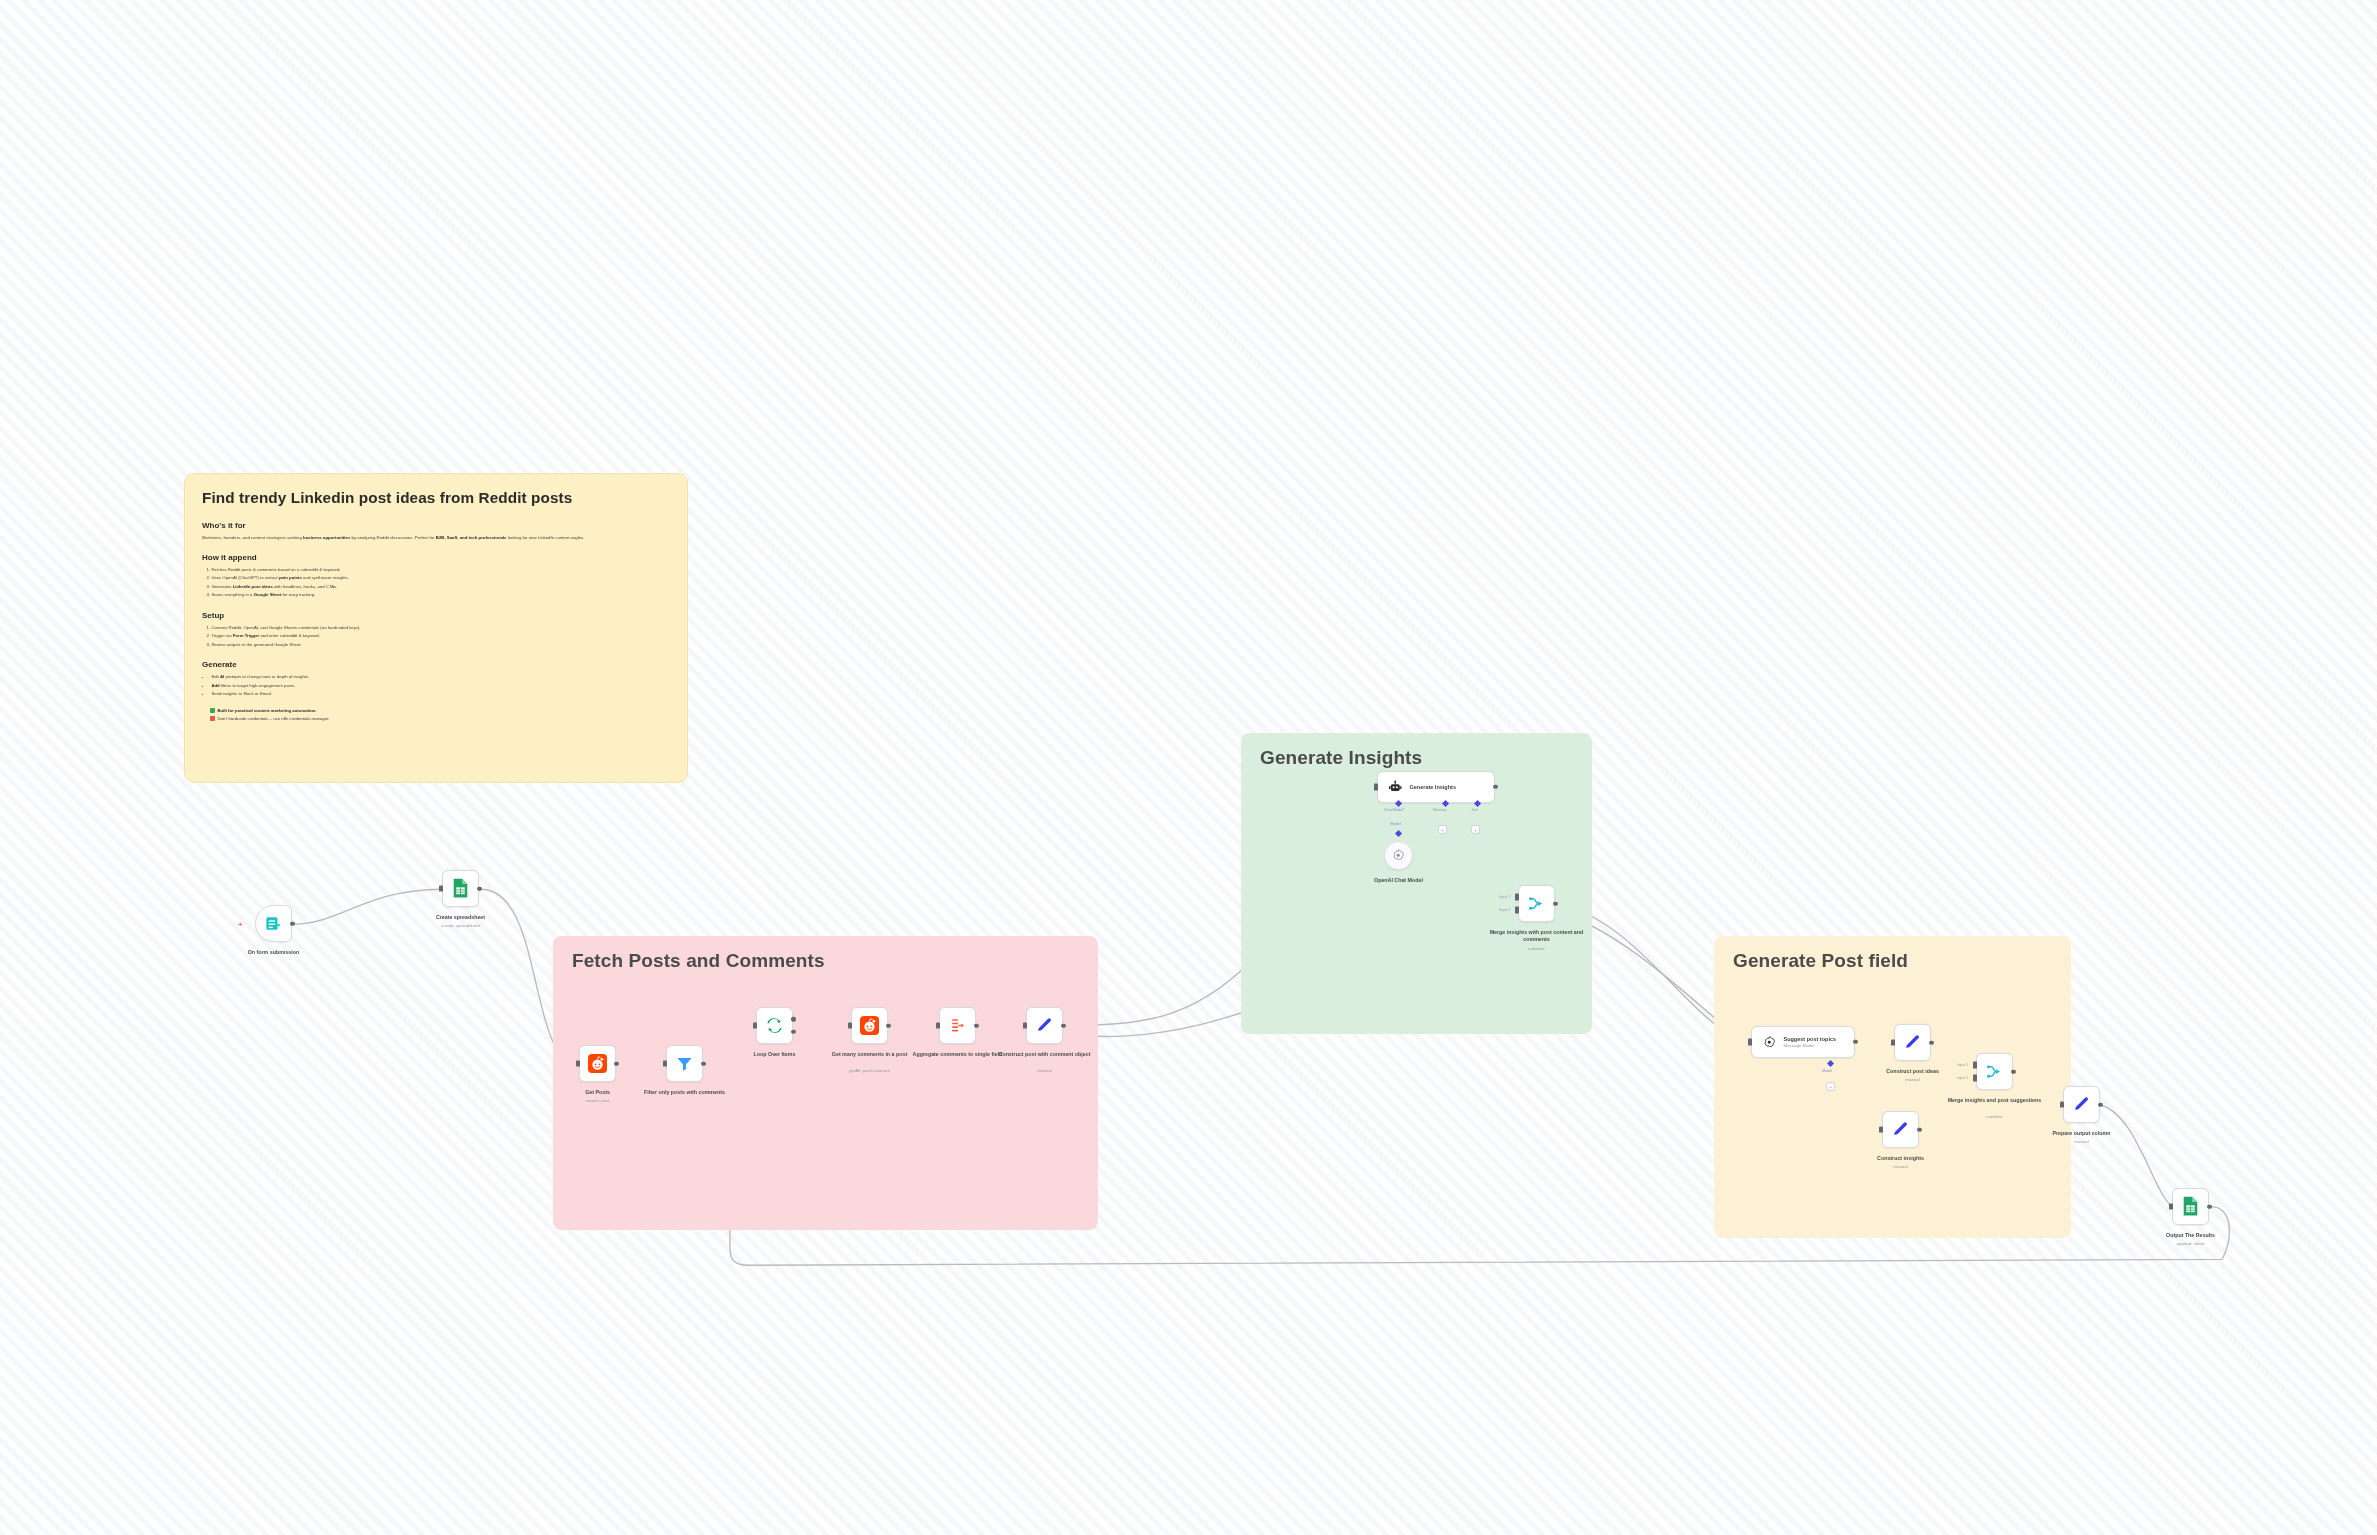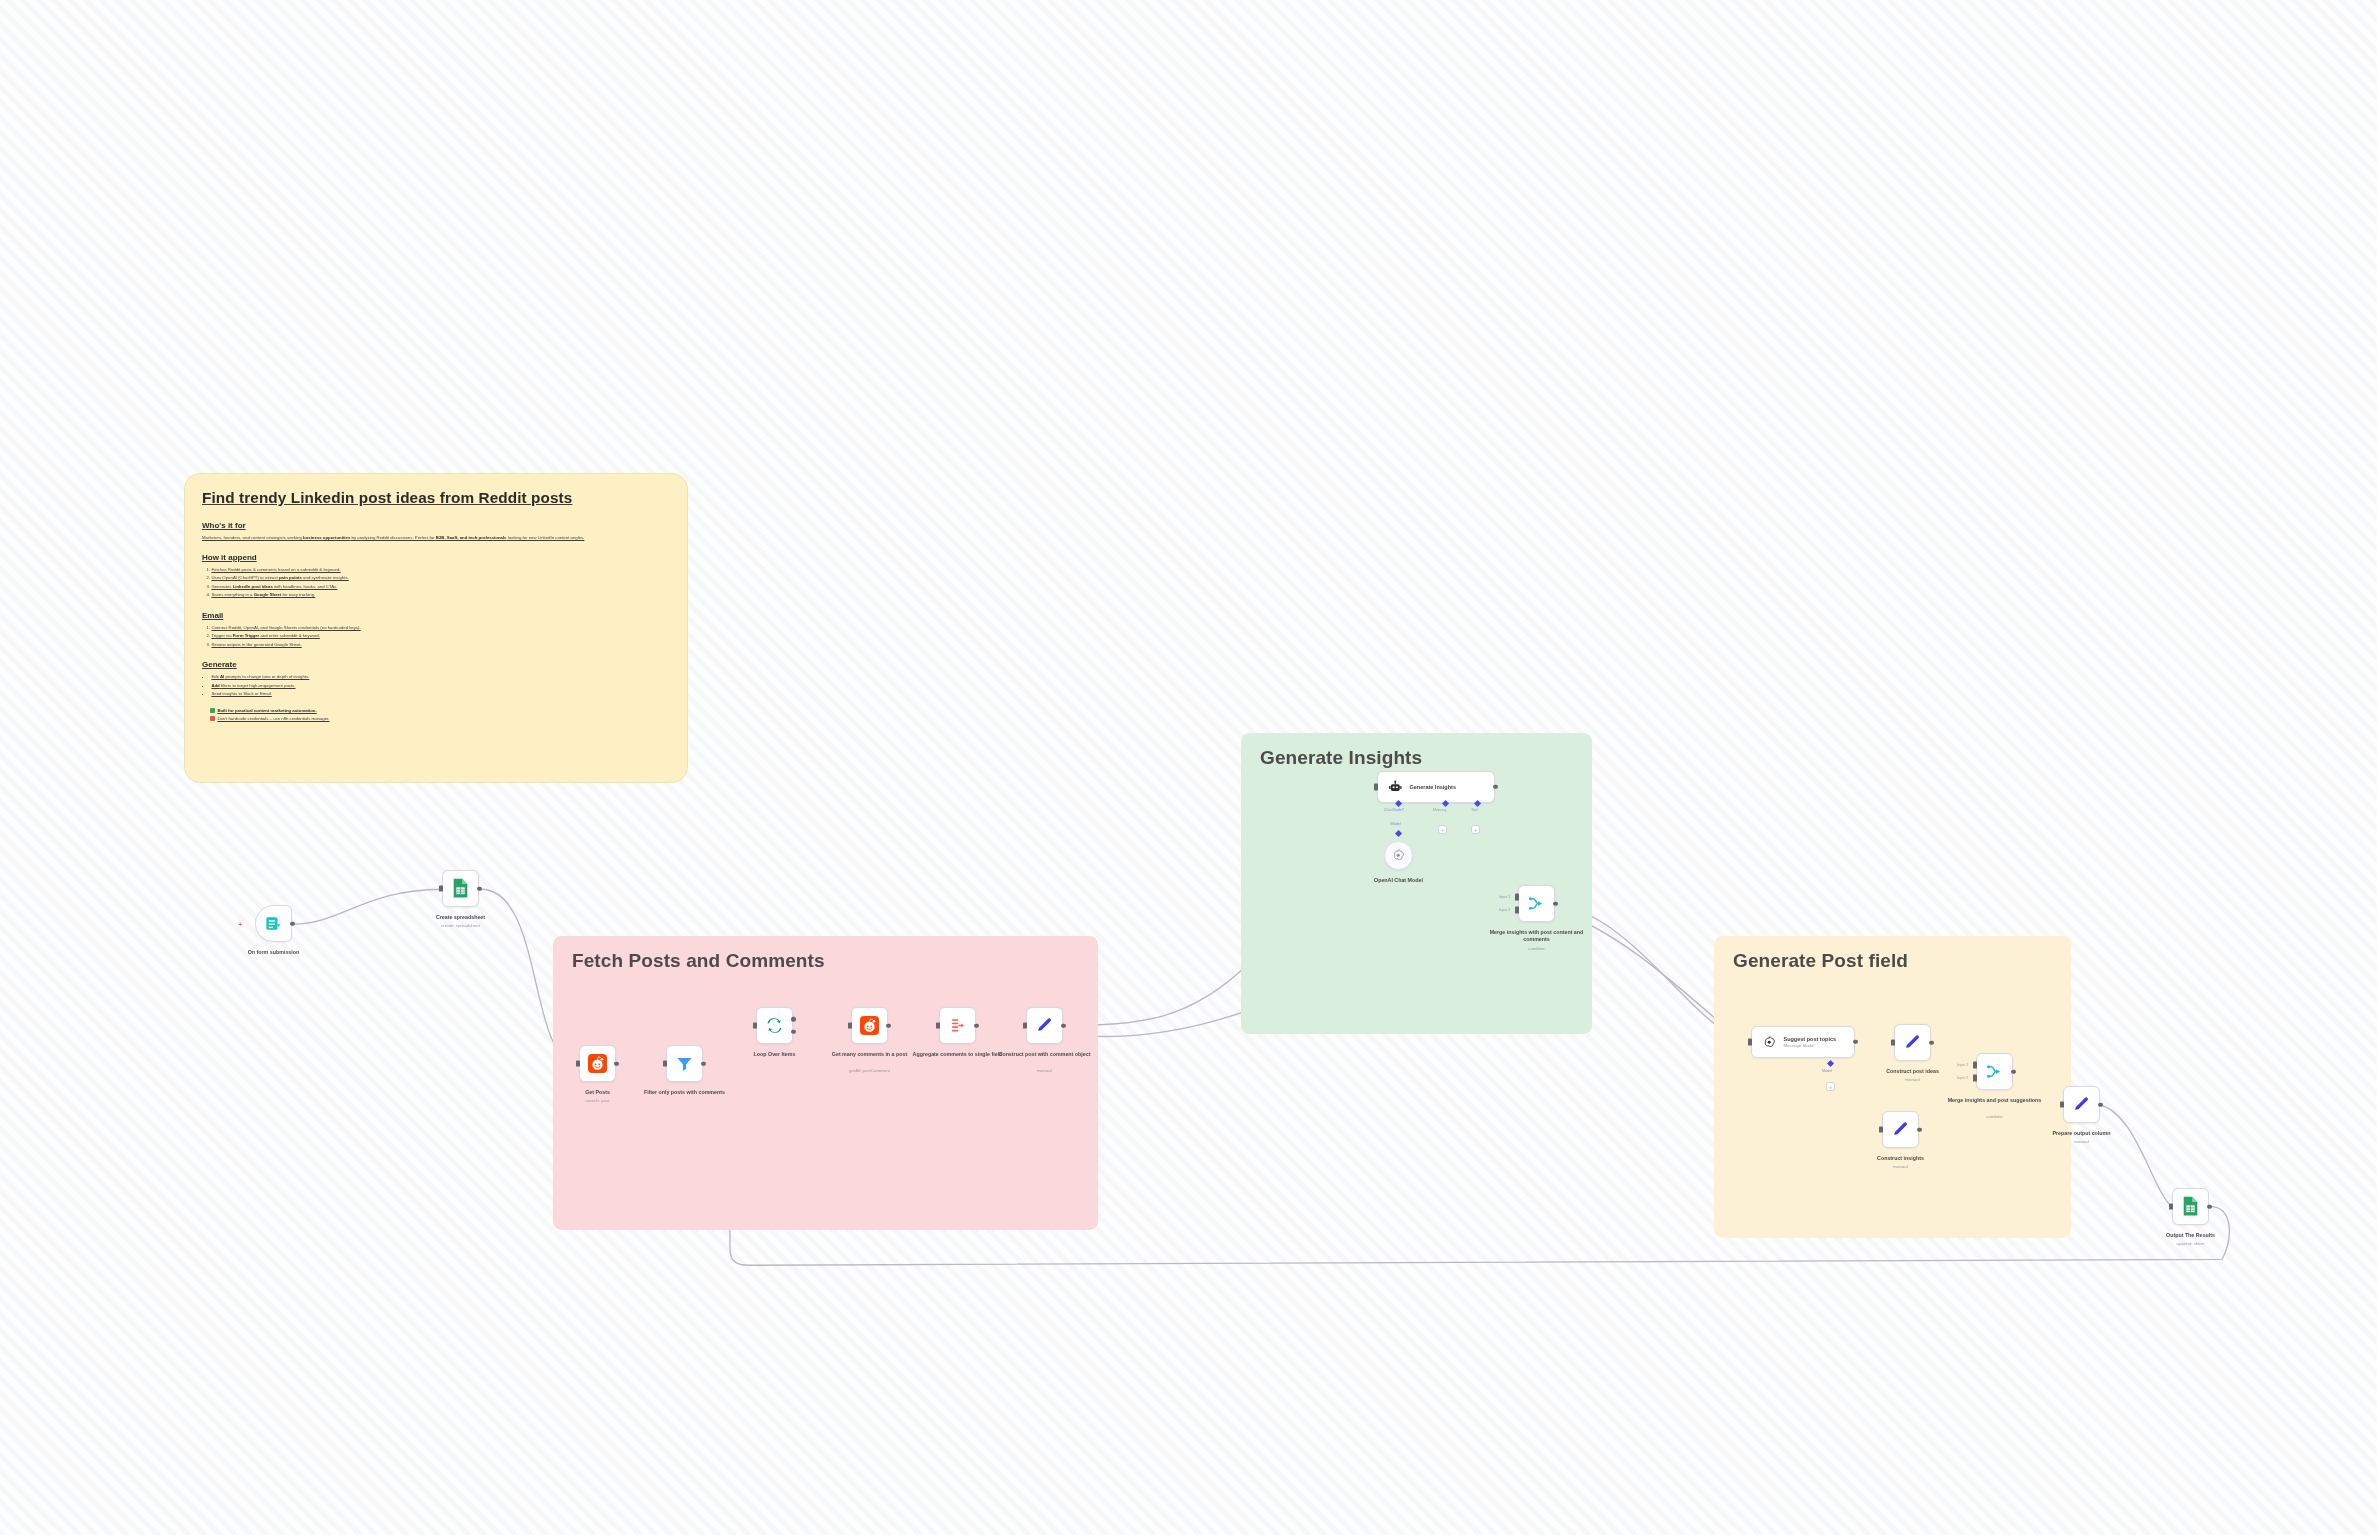--- a/index.html
+++ b/index.html
@@ -26,24 +26,23 @@
   .section-title {
     position:absolute; top:13.6px; left:19px;
     font-size:19px; font-weight:600; color:#4b4b4b; letter-spacing:0.1px;
   }
 
   
   .sticky {
     position:absolute;
     background:#fdf0c4;
     border:0.9px solid #f2e3ad;
-    border-radius:16px;
+    border-radius:10px;
     padding:15.3px 17px 13.6px 17px;
     color:#3c3c3c;
-    text-decoration:underline;
   }
   .sticky h1 { font-size:15.3px; font-weight:700; color:#2b2b2b; margin-bottom:13.6px; letter-spacing:0.1px;}
   .sticky h2 { font-size:8px; font-weight:700; color:#2b2b2b; margin:0 0 4.3px 0; }
   .sticky p  { font-size:4.3px; line-height:1.75; color:#3f3f3f; }
   .sticky ol,.sticky ul { font-size:4.3px; line-height:1.95; color:#3f3f3f; padding-left:9.4px; }
   .sticky li { margin:0; }
   .sticky .blk { margin-bottom:11px; }
   .sticky .foot { margin-top:8.5px; padding-left:7.7px; font-size:4.3px; line-height:1.9;}
   .sticky b { font-weight:700; color:#2b2b2b; }
   .mark { display:inline-block; width:5.1px; height:5.1px; border-radius:0.9px; vertical-align:-0.9px; margin-right:2.6px;}
@@ -186,21 +185,21 @@
       <h2>How it append</h2>
       <ol>
         <li>Fetches Reddit posts &amp; comments based on a subreddit &amp; keyword.</li>
         <li>Uses OpenAI (ChatGPT) to extract <b>pain points</b> and synthesize insights.</li>
         <li>Generates <b>LinkedIn post ideas</b> with headlines, hooks, and CTAs.</li>
         <li>Saves everything in a <b>Google Sheet</b> for easy tracking.</li>
       </ol>
     </div>
 
     <div class="blk">
-      <h2>Email</h2>
+      <h2>Setup</h2>
       <ol>
         <li>Connect Reddit, OpenAI, and Google Sheets credentials (no hardcoded keys).</li>
         <li>Trigger via <b>Form Trigger</b> and enter subreddit &amp; keyword.</li>
         <li>Review outputs in the generated Google Sheet.</li>
       </ol>
     </div>
 
     <div>
       <h2>Generate</h2>
       <ul>

